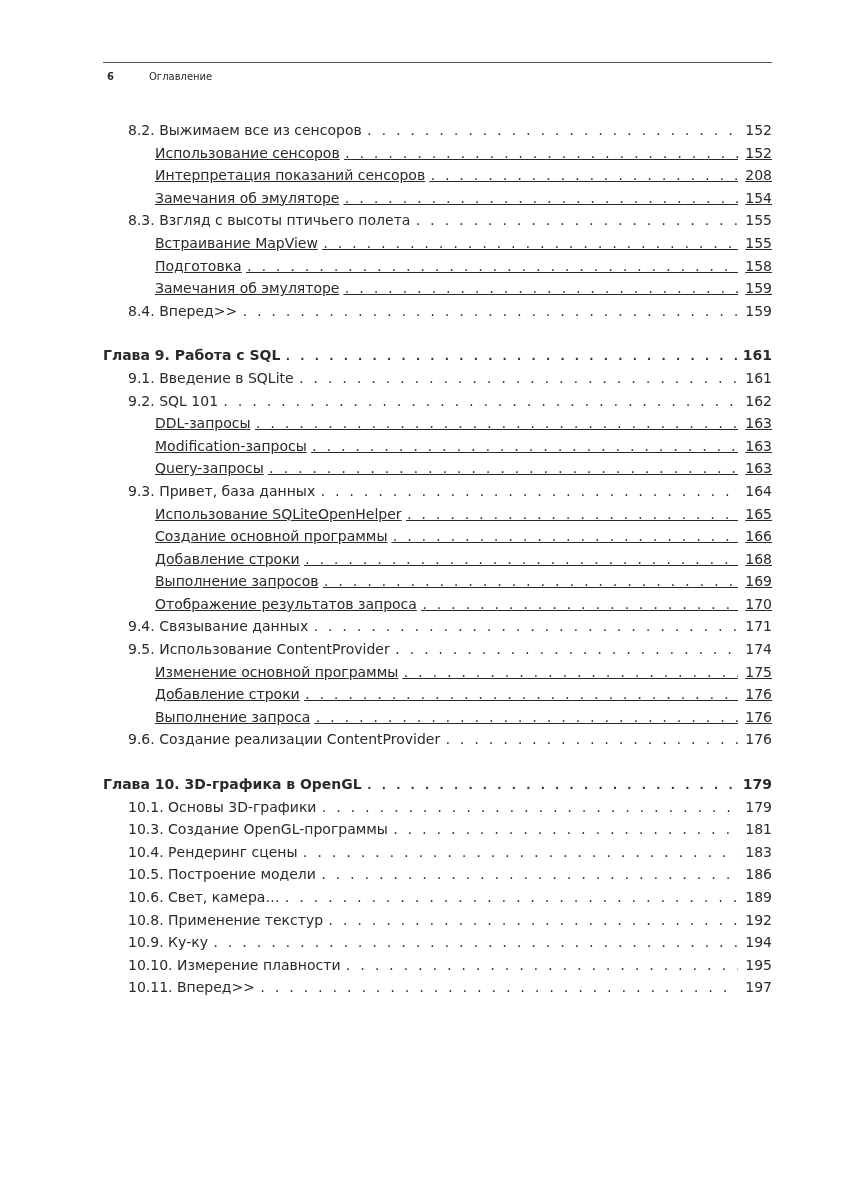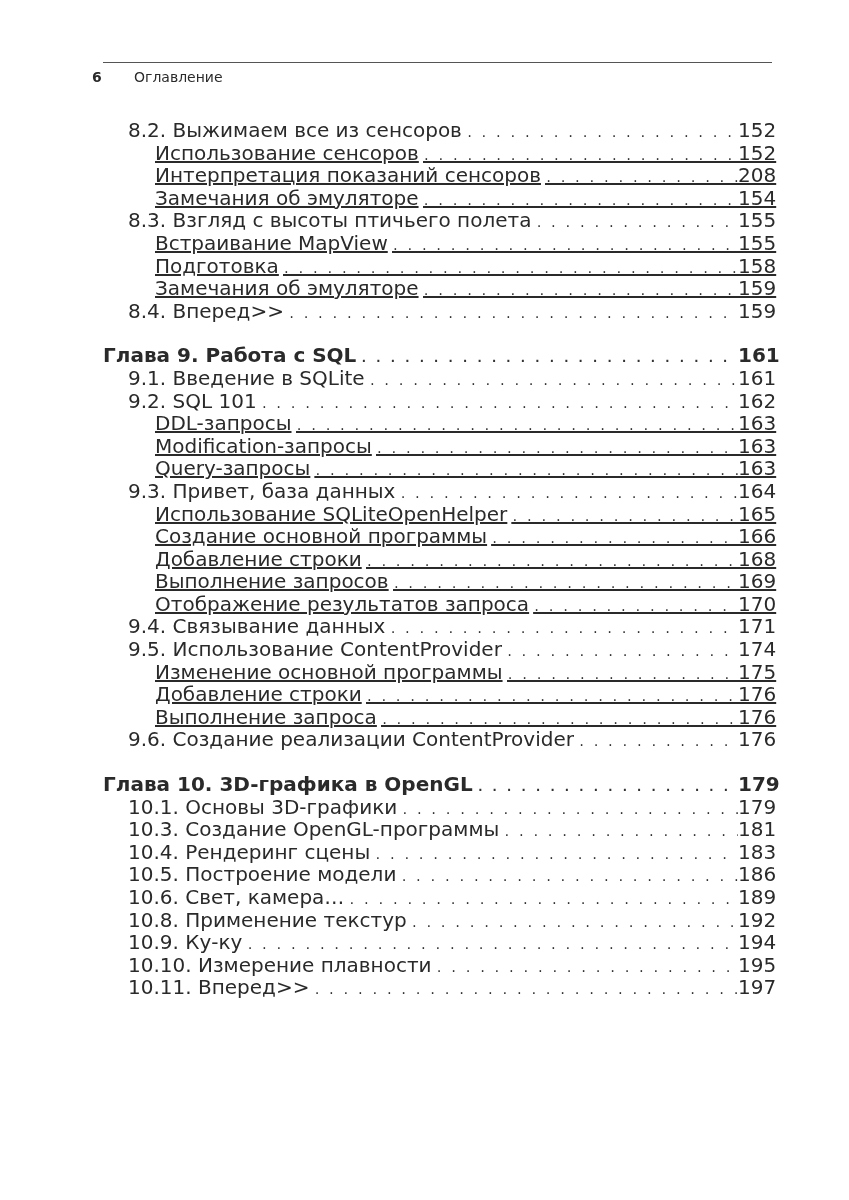--- a/index.html
+++ b/index.html
@@ -1,32 +1,32 @@
 <!DOCTYPE html>
 <html><head>
 <meta charset="utf-8">
 <style>
   html, body { margin: 0; padding: 0; background: #ffffff; }
   body { width: 849px; height: 1200px; position: relative; overflow: hidden;
          font-family: "DejaVu Sans", "Liberation Sans", sans-serif; color: #2a2a2a; }
   .rule { position: absolute; left: 103px; top: 62px; width: 669px; height: 1px; background: #555; }
-  .running-head { position: absolute; left: 92px; top: 68px; font-size: 14px; line-height: 18px; }
+  .running-head { position: absolute; left: 107px; top: 68px; font-size: 10px; line-height: 18px; }
   .running-head .pnum { font-weight: bold; display: inline-block; width: 42px; }
   .toc { position: absolute; left: 103px; top: 119px; width: 669px; }
   .section { margin-bottom: 22px; }
-  .row { display: flex; align-items: baseline; height: 22.6px; font-size: 20px; line-height: 22.6px; white-space: nowrap; }
+  .row { display: flex; align-items: baseline; height: 22.6px; font-size: 14px; line-height: 22.6px; white-space: nowrap; }
   .row.l0 { font-weight: bold; padding-left: 0; }
   .row.l1 { padding-left: 25px; }
   .row.l2 { padding-left: 52px; text-decoration: underline; }
   .row .title { flex: 0 0 auto; padding-right: 4px; }
   .row .leader { flex: 1 1 auto; overflow: hidden; letter-spacing: 0; color: #333; }
   .row .leader::before {
     content: ". . . . . . . . . . . . . . . . . . . . . . . . . . . . . . . . . . . . . . . . . . . . . . . . . . . . . . . . . . . . . . . . . . . . . . . . . . . . . . . . . . . . . . . . . . . . . . . . . . . .";
     font-family: "DejaVu Sans Mono", "Liberation Mono", monospace; font-size: 12px; }
-  .row .page { flex: 0 0 auto; width: 34px; }
+  .row .page { flex: 0 0 auto; width: 34px; text-align: right; }
   .row.l0 .page { font-weight: bold; }
 </style>
 </head>
 <body>
 
 <div class="rule"></div>
 <div class="running-head">
   <span class="pnum">6</span><span>Оглавление</span>
 </div>
 

